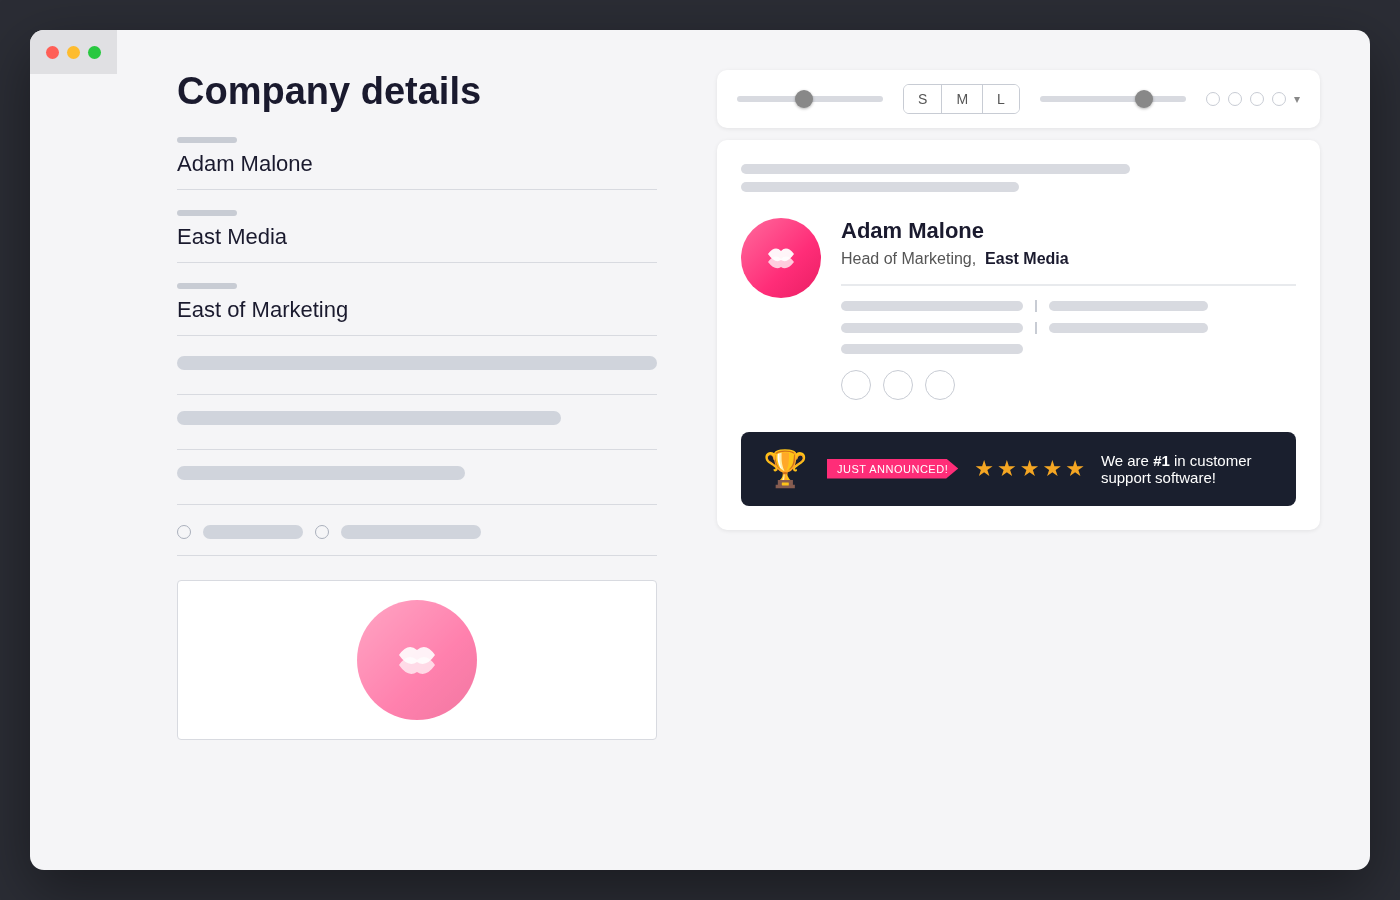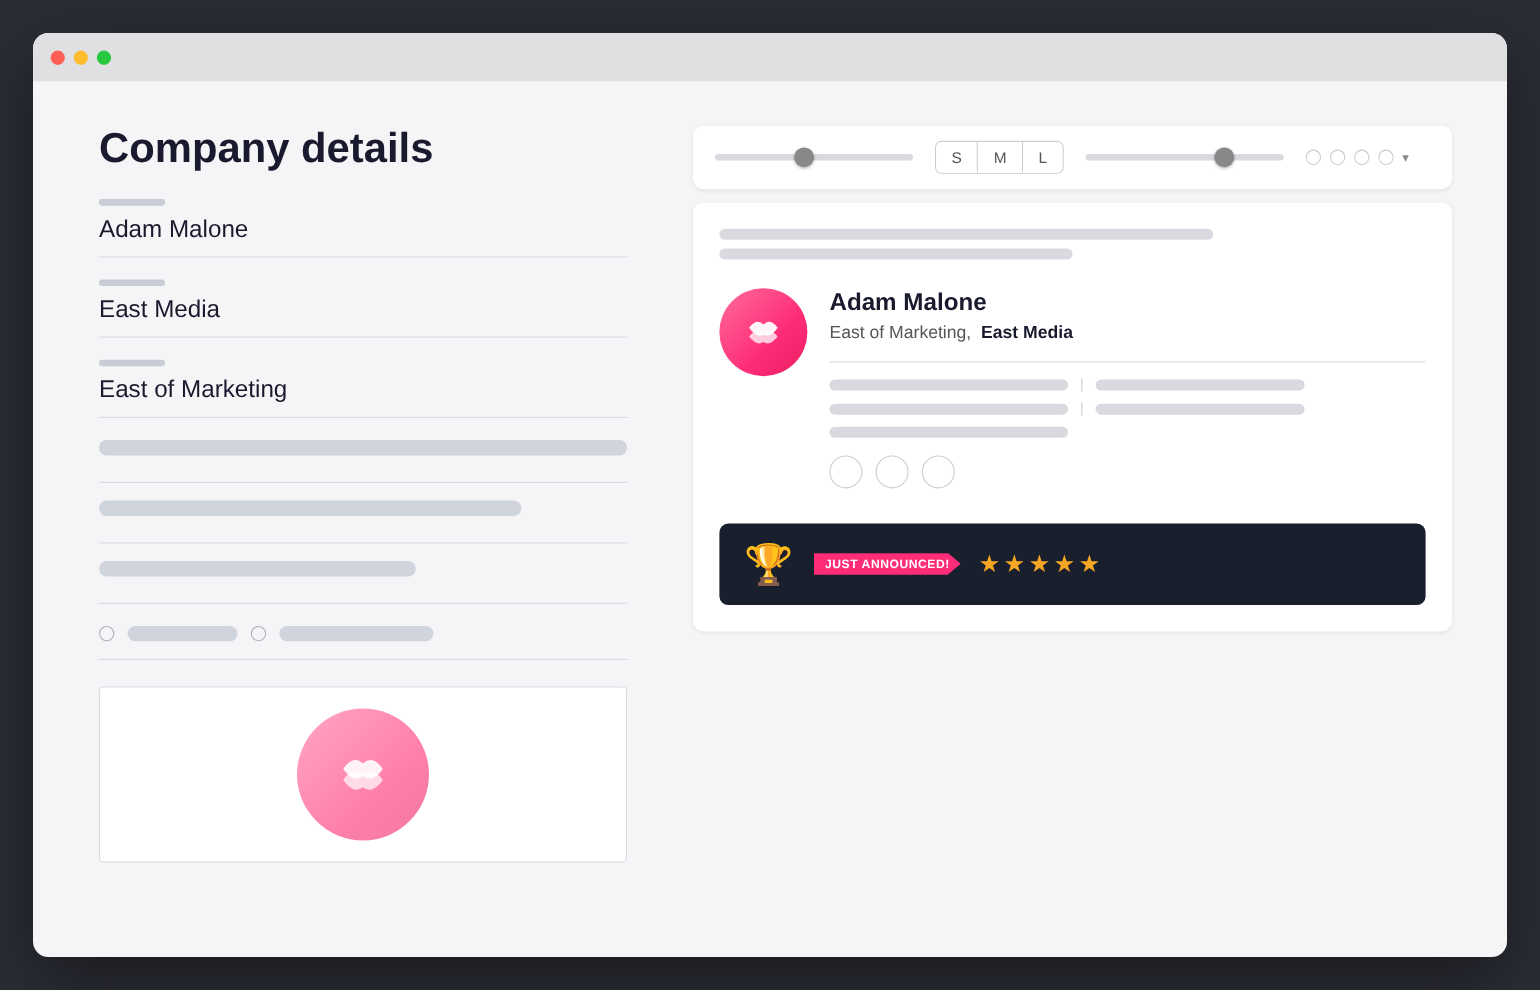--- a/index.html
+++ b/index.html
@@ -13,21 +13,20 @@
       font-family: -apple-system, BlinkMacSystemFont, 'Segoe UI', Helvetica, Arial, sans-serif;
     }
 
     .browser-window {
       width: 1340px;
       height: 840px;
       background: #f5f5f7;
       border-radius: 14px;
       overflow: hidden;
       display: flex;
-      flex-direction: column;
       box-shadow: 0 20px 60px rgba(0,0,0,0.4);
     }
 
     .title-bar {
       background: #e0e0e3;
       height: 44px;
       display: flex;
       align-items: center;
       padding: 0 16px;
       gap: 8px;
@@ -368,21 +367,21 @@
     }
 
     .trophy-icon {
       font-size: 36px;
     }
 
     .ribbon-badge {
       background: #ff2d78;
       color: white;
       font-size: 11px;
-      font-weight: 700;
+      font-weight: 400;
       text-transform: uppercase;
       letter-spacing: 0.5px;
       padding: 4px 10px;
       clip-path: polygon(0 0, calc(100% - 12px) 0, 100% 50%, calc(100% - 12px) 100%, 0 100%);
       white-space: nowrap;
       flex-shrink: 0;
     }
 
     .banner-text {
       color: white;
@@ -511,21 +510,21 @@
               <g transform="translate(22,22)" fill="white">
                 <path d="M-13 -4 Q-6 -13 0 -7 Q6 -13 13 -4 Q6 6 0 2 Q-6 6 -13 -4Z" opacity="0.95"></path>
                 <path d="M-13 4 Q-6 -5 0 1 Q6 -5 13 4 Q6 13 0 9 Q-6 13 -13 4Z" opacity="0.75"></path>
               </g>
             </svg>
           </div>
 
           <div class="card-info">
             <div class="card-name">Adam Malone</div>
             <div class="card-subtitle">
-              <span>East of Marketing,</span>
+              <span>Head of Marketing,</span>
               &nbsp;<strong>East Media</strong>
             </div>
 
             <div class="card-divider"></div>
 
             <div class="card-meta-rows">
               <div class="card-meta-row">
                 <div class="meta-bar w-40"></div>
                 <div class="meta-sep"></div>
                 <div class="meta-bar w-35"></div>
@@ -558,20 +557,23 @@
           <div class="ribbon-badge">JUST ANNOUNCED!</div>
 
           <div class="stars-area">
             <span class="star">★</span>
             <span class="star">★</span>
             <span class="star">★</span>
             <span class="star">★</span>
             <span class="star">★</span>
           </div>
 
+          <div class="banner-text">
+            <span>We are </span><strong>#1</strong><span> in customer support software!</span>
+          </div>
 
         </div>
 
       </div>
 
     </div>
 
   </div>
 </div>
 

